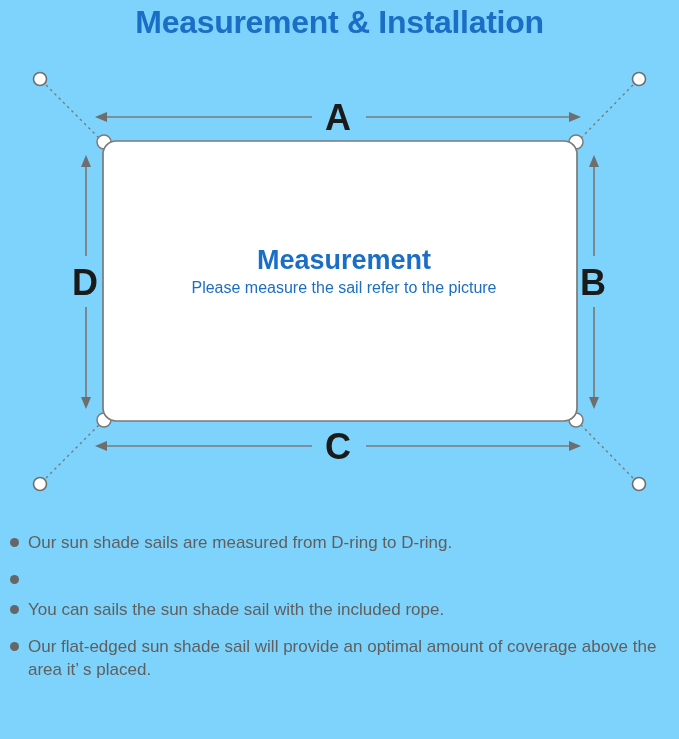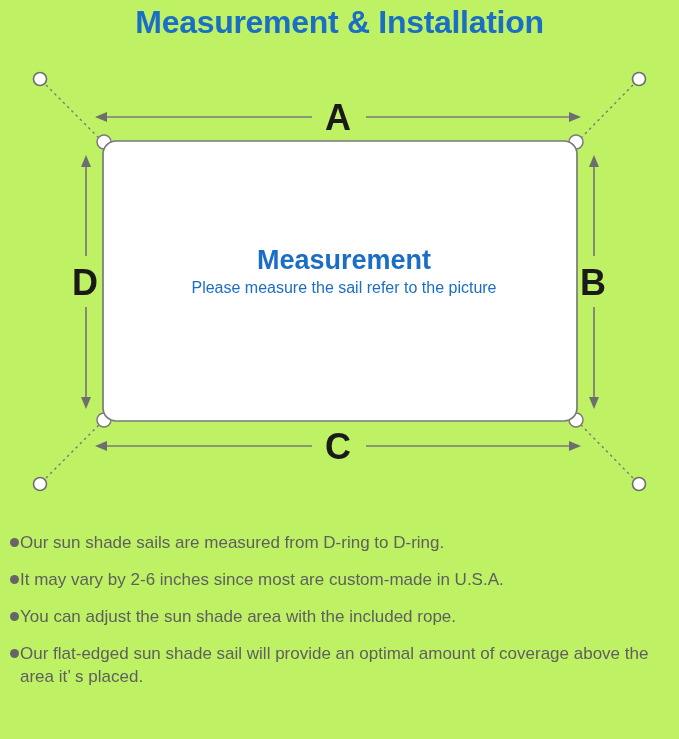--- a/index.html
+++ b/index.html
@@ -4,21 +4,21 @@
 <style>
   html, body {
     margin: 0;
     padding: 0;
     background: #ffffff;
   }
   .page {
     position: relative;
     width: 679px;
     height: 739px;
-    background: #bef264;
+    background: #7dd3fc;
     overflow: hidden;
     font-family: "Liberation Sans", sans-serif;
   }
   .page-title {
     position: absolute;
     top: 0;
     left: 0;
     width: 679px;
     margin: 0;
     line-height: 44px;
@@ -85,21 +85,21 @@
     top: 531px;
     left: 0;
     width: 679px;
     margin: 0;
     padding: 0;
     list-style: none;
   }
   .notes li {
     display: flex;
     align-items: flex-start;
-    gap: 1px;
+    gap: 9px;
     padding: 0 2px 0 10px;
     margin-bottom: 14px;
   }
   .notes .dot {
     flex: 0 0 auto;
     width: 9px;
     height: 9px;
     margin-top: 7px;
     border-radius: 50%;
     background: #666666;
@@ -162,25 +162,24 @@
     <text class="center-subtitle" x="344" y="293">Please measure the sail refer to the picture</text>
   </svg>
 
   <ul class="notes">
     <li>
       <span class="dot"></span>
       <span class="note">Our sun shade sails are measured from D-ring to D-ring.</span>
     </li>
     <li>
       <span class="dot"></span>
-      <span class="note">It may vary by 2-6 inches since most are custom-made in U.S.A.</span>
     </li>
     <li>
       <span class="dot"></span>
-      <span class="note">You can adjust the sun shade area with the included rope.</span>
+      <span class="note">You can sails the sun shade sail with the included rope.</span>
     </li>
     <li>
       <span class="dot"></span>
       <span class="note">Our flat-edged sun shade sail will provide an optimal amount of coverage above the area it’ s placed.</span>
     </li>
   </ul>
 
 </div>
 
 </body></html>

